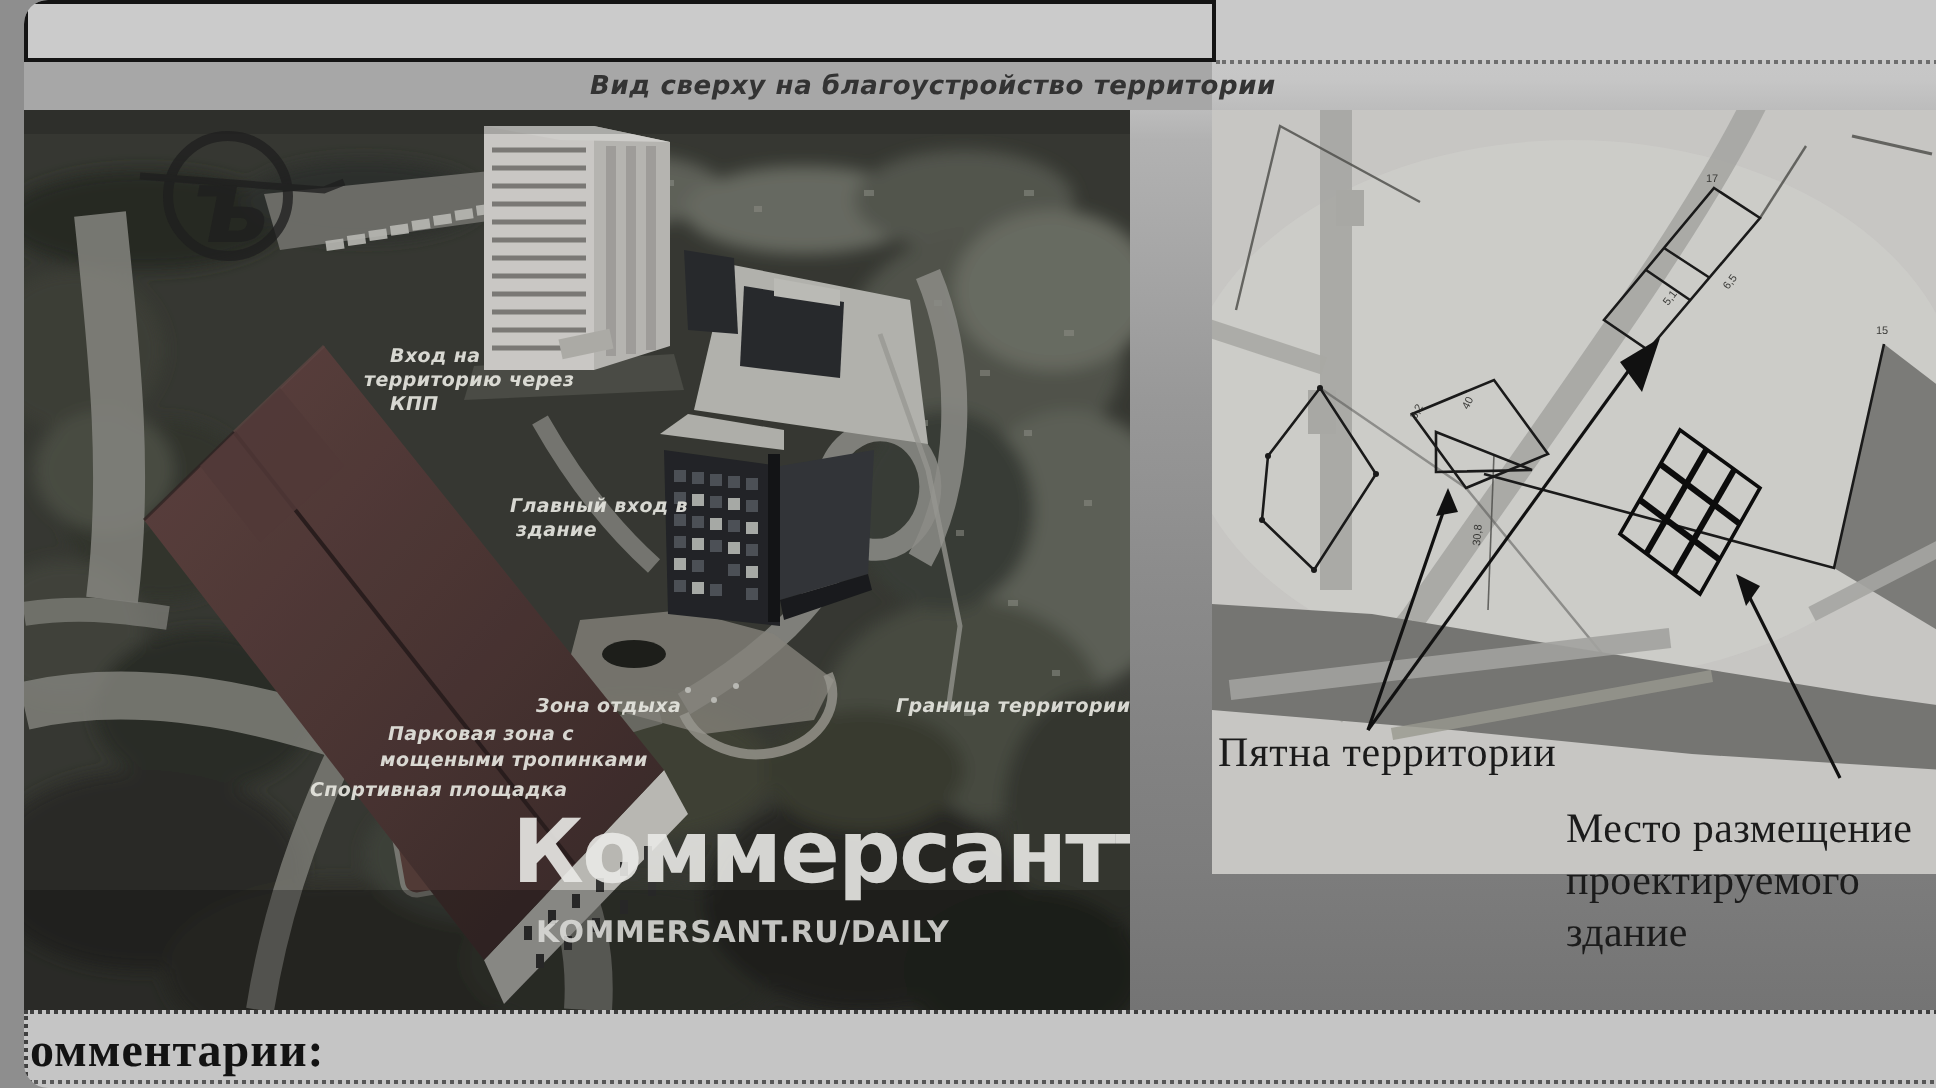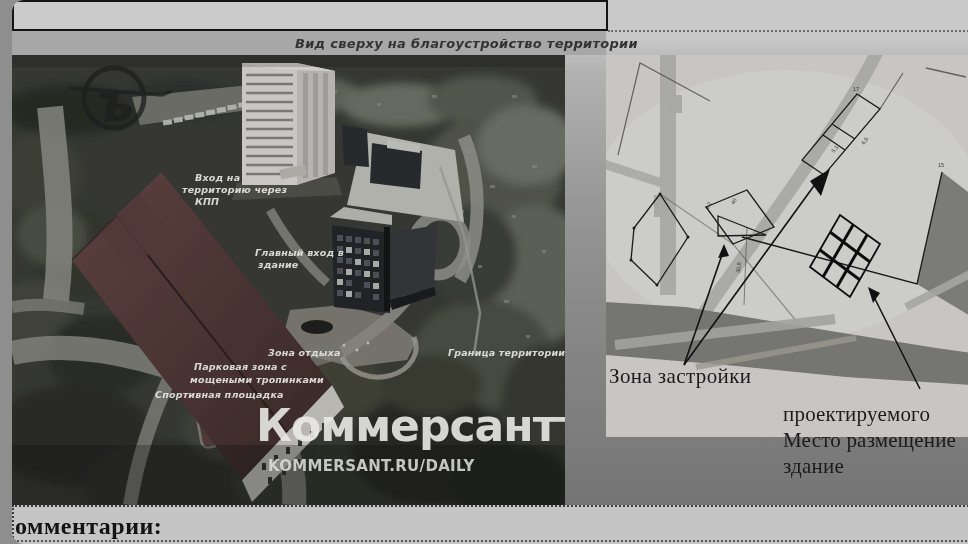--- a/index.html
+++ b/index.html
@@ -348,24 +348,24 @@
       <text class="dimtxt" x="258" y="90" transform="rotate(-52 258 90)">6,5</text>
       <text class="dimtxt" x="228" y="98" transform="rotate(-52 228 98)">5,1</text>
       <text class="dimtxt" x="102" y="155" transform="rotate(-62 102 155)">3,2</text>
       <text class="dimtxt" x="128" y="150" transform="rotate(-62 128 150)">40</text>
       <text class="dimtxt" x="134" y="218" transform="rotate(-85 134 218)">30,8</text>
       <text class="dimtxt" x="332" y="112" font-size="6">15</text>
     </g>
   </svg>
   </div>
 
-  <div class="plan-label lbl-footprints">Зона застройки</div>
+  <div class="plan-label lbl-footprints">Пятна территории</div>
   <div class="plan-label lbl-site">
+    <div>Место размещение</div>
     <div>проектируемого</div>
-    <div>Место размещение</div>
     <div>здание</div>
   </div>
 
   <div class="bottom-strip">
     <div class="comments">омментарии:</div>
     <div class="inner-rule"></div>
   </div>
 </div>
 
 </body></html>

